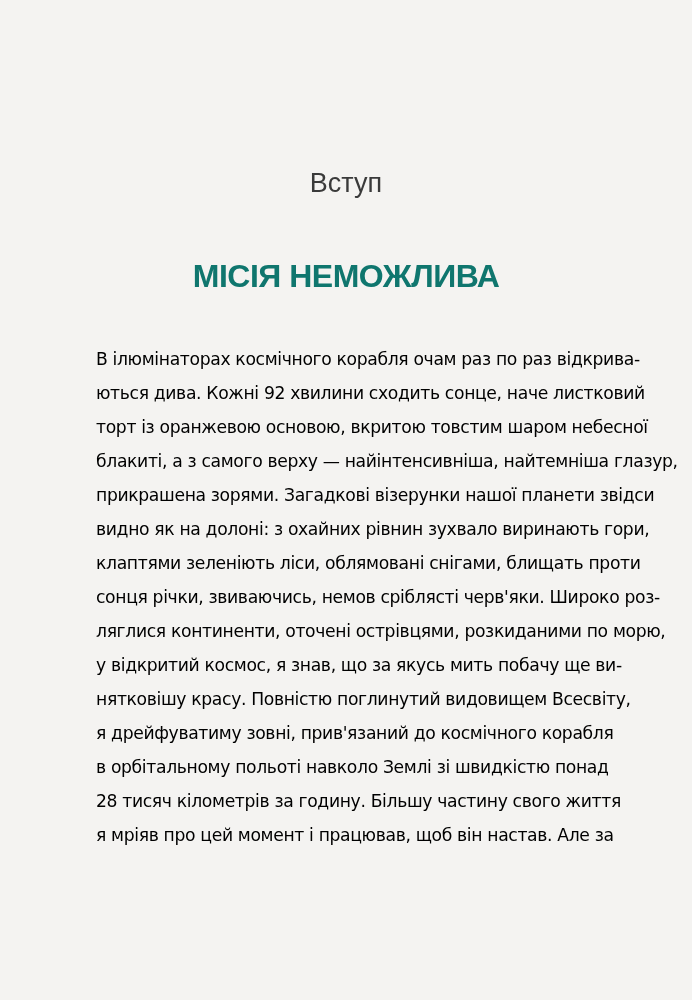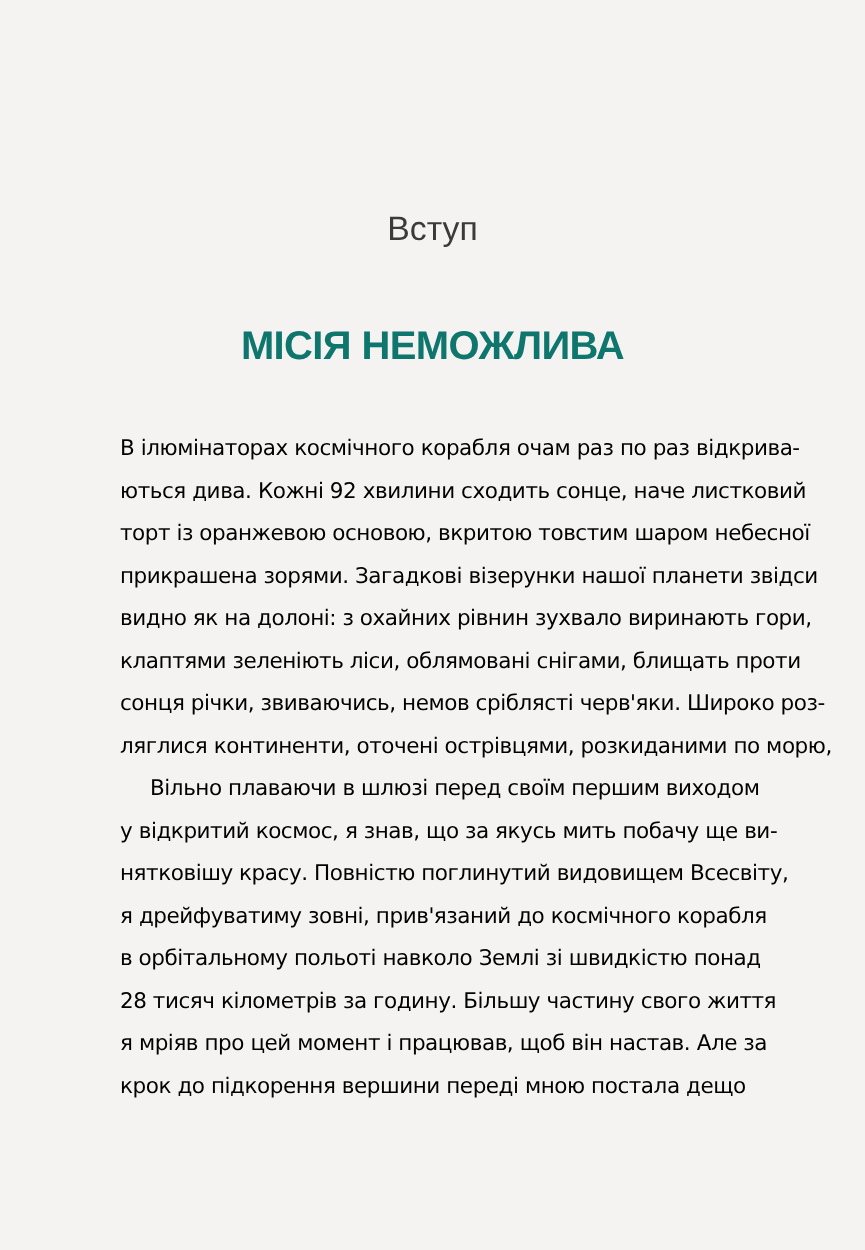--- a/index.html
+++ b/index.html
@@ -74,30 +74,29 @@
 
 <div class="page">
   <div class="chapter-label">Вступ</div>
   <div class="chapter-title">МІСІЯ НЕМОЖЛИВА</div>
 
   <div class="body-text">
     <div class="paragraph">
       <span class="line">В ілюмінаторах космічного корабля очам раз по раз відкрива-</span>
       <span class="line">ються дива. Кожні 92 хвилини сходить сонце, наче листковий</span>
       <span class="line">торт із оранжевою основою, вкритою товстим шаром небесної</span>
+      <span class="line">блакиті, а з самого верху — найінтенсивніша, найтемніша глазур,</span>
       <span class="line">прикрашена зорями. Загадкові візерунки нашої планети звідси</span>
       <span class="line">видно як на долоні: з охайних рівнин зухвало виринають гори,</span>
       <span class="line">клаптями зеленіють ліси, облямовані снігами, блищать проти</span>
       <span class="line">сонця річки, звиваючись, немов сріблясті черв'яки. Широко роз-</span>
       <span class="line">ляглися континенти, оточені острівцями, розкиданими по морю,</span>
     </div>
     <div class="paragraph">
-      <span class="line indent">Вільно плаваючи в шлюзі перед своїм першим виходом</span>
       <span class="line">у відкритий космос, я знав, що за якусь мить побачу ще ви-</span>
       <span class="line">нятковішу красу. Повністю поглинутий видовищем Всесвіту,</span>
       <span class="line">я дрейфуватиму зовні, прив'язаний до космічного корабля</span>
       <span class="line">в орбітальному польоті навколо Землі зі швидкістю понад</span>
       <span class="line">28 тисяч кілометрів за годину. Більшу частину свого життя</span>
       <span class="line">я мріяв про цей момент і працював, щоб він настав. Але за</span>
-      <span class="line">крок до підкорення вершини переді мною постала дещо</span>
     </div>
   </div>
 </div>
 
 </body></html>

